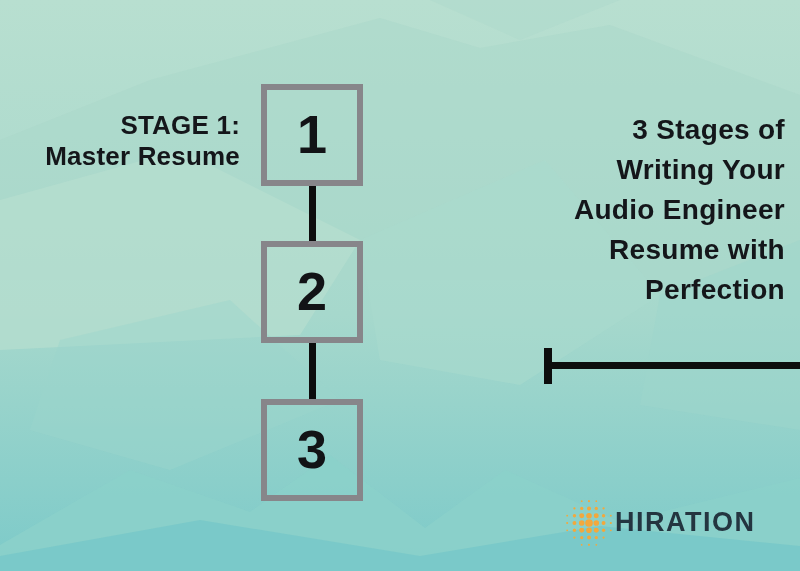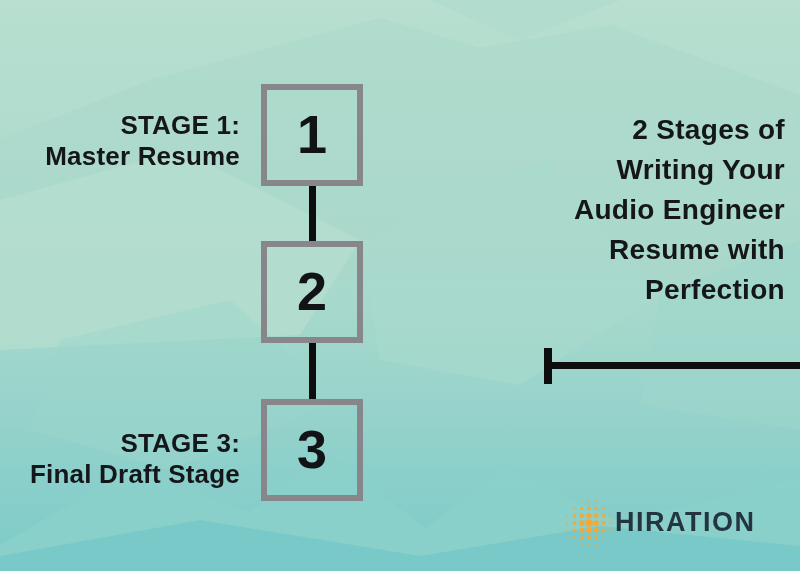--- a/index.html
+++ b/index.html
@@ -81,36 +81,34 @@
     <polygon points="360,240 545,160 660,295 520,385 380,360" fill="#a9dbce" opacity="0.55"></polygon>
     <polygon points="660,295 800,240 800,430 640,405" fill="#9ed6cc" opacity="0.5"></polygon>
     <polygon points="60,340 230,300 340,400 170,470 30,430" fill="#9bd5cc" opacity="0.45"></polygon>
     <polygon points="0,545 130,470 250,512 330,455 425,528 505,470 620,522 800,478 800,571 0,571" fill="#8bd0ca" opacity="0.9"></polygon>
     <polygon points="0,571 0,556 200,520 420,556 600,526 800,546 800,571" fill="#79c8c8" opacity="0.95"></polygon>
     <polygon points="430,0 520,40 620,0" fill="#aedacb" opacity="0.5"></polygon>
   </svg>
 
   <div class="stage-label lbl-1">STAGE 1:
 Master Resume</div>
-  <div class="stage-label lbl-3">STAGE 3:
-Final Draft Stage</div>
 
   <div class="stage-box box-1">
     <span class="num">1</span>
   </div>
   <div class="connector conn-1"></div>
   <div class="stage-box box-2">
     <span class="num">2</span>
   </div>
   <div class="connector conn-2"></div>
   <div class="stage-box box-3">
     <span class="num">3</span>
   </div>
 
-  <div class="main-title">2 Stages of
+  <div class="main-title">3 Stages of
 Writing Your
 Audio Engineer
 Resume with
 Perfection</div>
   <div class="pointer-cap"></div>
   <div class="pointer-line"></div>
 
   <div class="logo">
     <svg width="52" height="52" viewBox="0 0 50 50" fill="#f3a83c">
       <circle cx="25" cy="25" r="3.7"></circle>

